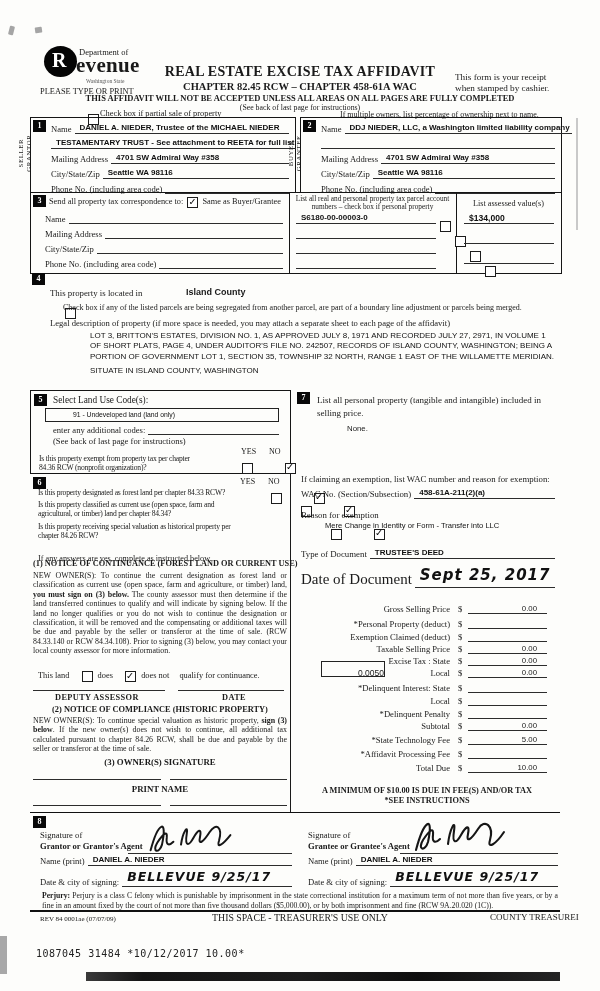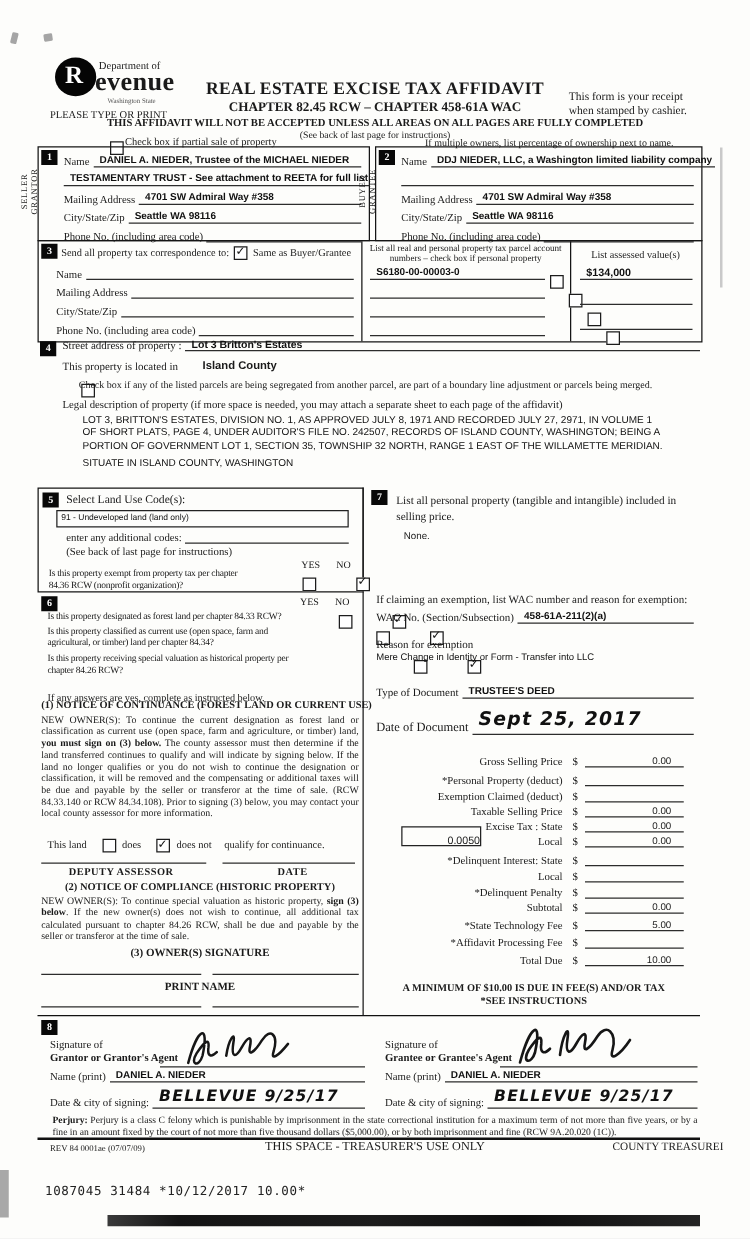--- a/index.html
+++ b/index.html
@@ -1,19 +1,19 @@
 <!DOCTYPE html>
 <html><head>
 <meta charset="utf-8">
 <style>
   html,body{margin:0;padding:0;background:#e8e8e8;}
   .page{position:relative;width:600px;height:991px;background:#fdfdfb;overflow:hidden;
         font-family:"Liberation Serif",serif;color:#1a1a1a;}
   .abs{position:absolute;}
-  .sans{font-family:"Liberation Sans",sans-serif;}
+  .sans{font-family:"Liberation Sans",sans-serif;margin-left:24px;}
   .mono{font-family:"DejaVu Sans Mono",monospace;}
   .hand{font-family:"DejaVu Sans",sans-serif;font-style:italic;font-weight:700;letter-spacing:1px;color:#111;}
   .b{font-weight:bold;}
   .ctr{text-align:center;}
   .box{border:1.2px solid #151515;}
   .tab{position:absolute;width:13px;height:12px;background:#080808;color:#fff;
        font:bold 8px "Liberation Serif",serif;text-align:center;line-height:12px;}
   .vert{position:absolute;width:60px;text-align:center;font-size:6.8px;line-height:7.6px;
         letter-spacing:.6px;transform:rotate(-90deg);transform-origin:left bottom;}
   .row{position:absolute;display:flex;align-items:flex-end;}
@@ -175,24 +175,20 @@
     <div class="row" style="left:433px;top:40px;width:90px;">
         <span class="fill" style="margin-left:0;"></span>
       </div>
     <div class="row" style="left:433px;top:60px;width:90px;">
         <span class="fill" style="margin-left:0;"></span>
       </div>
   </div>
 
   
   <div class="tab" style="left:32px;top:273px;">4</div>
-  <div class="row" style="left:50px;top:270px;width:510px;">
-    <span class="lbl" style="font-size:8.8px;">Street address of property :</span>
-    <span class="fill b" style="font-size:8.4px;">Lot 3 Britton's Estates</span>
-  </div>
   <div class="abs" style="left:50px;top:288px;font-size:8.8px;">This property is located in</div>
   <div class="abs sans b" style="left:162px;top:287px;font-size:9px;">Island County</div>
   <span class="cb abs" style="left:50px;top:303px;"></span>
   <div class="abs" style="left:63px;top:303px;width:500px;font-size:8px;white-space:nowrap;">Check box if any of the listed parcels are being segregated from another parcel, are part of a boundary line adjustment or parcels being merged.</div>
   <div class="abs" style="left:50px;top:318px;font-size:8.6px;">Legal description of property (if more space is needed, you may attach a separate sheet to each page of the affidavit)</div>
   <div class="abs sans" style="left:66px;top:331px;width:468px;font-size:8px;line-height:10.4px;color:#111;">LOT 3, BRITTON'S ESTATES, DIVISION NO. 1, AS APPROVED JULY 8, 1971 AND RECORDED JULY 27, 2971, IN VOLUME 1 OF SHORT PLATS, PAGE 4, UNDER AUDITOR'S FILE NO. 242507, RECORDS OF ISLAND COUNTY, WASHINGTON; BEING A PORTION OF GOVERNMENT LOT 1, SECTION 35, TOWNSHIP 32 NORTH, RANGE 1 EAST OF THE WILLAMETTE MERIDIAN.</div>
   <div class="abs sans" style="left:66px;top:366px;font-size:8px;color:#111;">SITUATE IN ISLAND COUNTY, WASHINGTON</div>
 
   
   <div class="abs" style="left:290px;top:390px;width:1px;height:422px;background:#1a1a1a;"></div>
@@ -276,21 +272,21 @@
       <span class="fill b">458-61A-211(2)(a)</span>
     </div>
     <div class="abs" style="left:8px;top:122px;font-size:8.8px;">Reason for exemption</div>
     <div class="abs sans" style="left:8px;top:133px;font-size:7.6px;color:#111;">Mere Change in Identity or Form - Transfer into LLC</div>
 
     <div class="row" style="left:8px;top:160px;width:254px;">
       <span class="lbl" style="font-size:8.8px;">Type of Document</span>
       <span class="fill b">TRUSTEE'S DEED</span>
     </div>
     <div class="row" style="left:8px;top:180px;width:254px;height:20px;">
-      <span class="lbl" style="font-size:10px;">Date of Document</span>
+      <span class="lbl" style="font-size:15px;">Date of Document</span>
       <span class="fill"><span class="hand" style="font-size:15px;position:relative;top:-3px;">Sept 25, 2017</span></span>
     </div>
 
     <div class="mrow" style="left:0;top:214px;width:262px;">
         <span class="mlabel">Gross Selling Price</span>
         <span class="mdollar">$</span>
         <span class="mline">0.00</span>
       </div>
     <div class="mrow" style="left:0;top:229px;width:262px;">
         <span class="mlabel">*Personal Property (deduct)</span>

